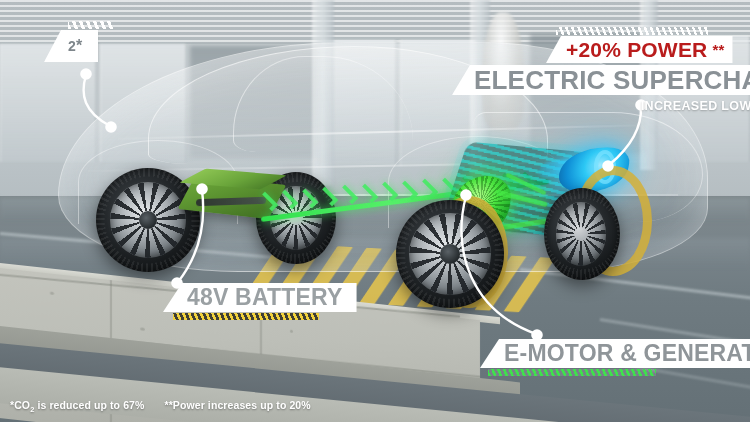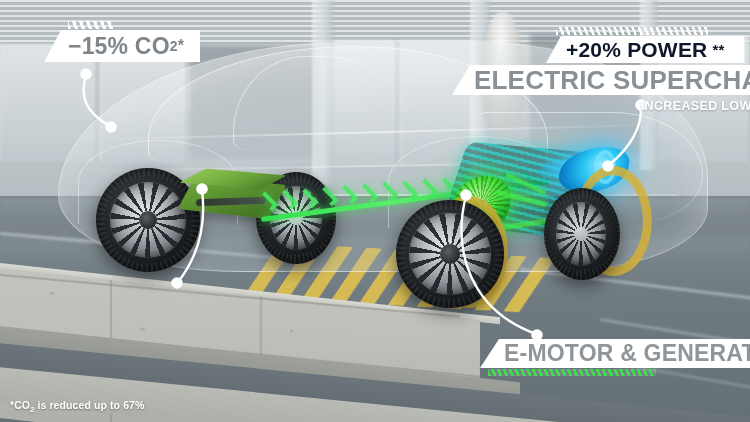--- a/index.html
+++ b/index.html
@@ -330,23 +330,23 @@
     position:absolute; left:24px; top:-9px; width:46px; height:8px;
     background:repeating-linear-gradient(68deg,
       #ffffff 0px,#ffffff 3px, rgba(255,255,255,0) 3px, rgba(255,255,255,0) 6.5px);
   }
   .sub2 { font-size:14px; vertical-align:-4px; }
   .sup { font-size:16px; vertical-align:6px; }
 
   
   #label-power { left:546px; top:36px; }
   #label-power .tag-box {
-    height:27px; font-size:21px; padding:0 20px 0 20px;
+    height:27px; font-size:21px; padding:0 8px 0 20px;
     clip-path:polygon(15px 0, 100% 0, 100% 100%, 0 100%);
-    color:#0f172a;
+    color:#b91c1c;
   }
   .hatch-white2 {
     position:absolute; left:10px; top:-9px; width:152px; height:8px;
     background:repeating-linear-gradient(68deg,
       #ffffff 0px,#ffffff 2.4px, rgba(255,255,255,0) 2.4px, rgba(255,255,255,0) 5.6px);
   }
 
   
   #label-supercharger { left:452px; top:65px; }
   #label-supercharger .tag-box {
@@ -560,46 +560,52 @@
 
       <path d="M466,196 C452,250 470,310 536,334" fill="none"></path>
       <circle cx="466" cy="195" r="4.6"></circle>
       <circle cx="537" cy="335" r="4.6"></circle>
     </g>
   </svg>
 
   <div class="label" id="label-co2">
     <div class="hatch-white"></div>
     <div class="tag-box">
-      <span>−15% CO</span>
         <span class="sub2">2</span>
         <span class="sup">*</span>
     </div>
   </div>
 
   <div class="label" id="label-power">
     <div class="hatch-white2"></div>
     <div class="tag-box">
       <span>+20% POWER</span>
       <span style="font-size:15px;vertical-align:6px;margin-left:5px;">**</span>
     </div>
   </div>
 
   <div class="label" id="label-supercharger">
     <div class="tag-box">
       <span>ELECTRIC SUPERCHARGER</span>
     </div>
     <div class="sub-caption">INCREASED LOW-END TORQUE</div>
   </div>
 
+  <div class="label" id="label-battery">
+    <div class="tag-box">
+      <span>48V BATTERY</span>
+    </div>
+    <div class="hatch-yellow"></div>
+  </div>
 
   <div class="label" id="label-emotor">
     <div class="tag-box">
       <span>E-MOTOR &amp; GENERATOR</span>
     </div>
     <div class="hatch-green"></div>
   </div>
 
   <div class="footnotes">
     <div class="fn"><span>*CO</span><sub>2</sub><span> is reduced up to 67%</span></div>
+    <div class="fn">**Power increases up to 20%</div>
   </div>
 
 </div>
 
 </body></html>

